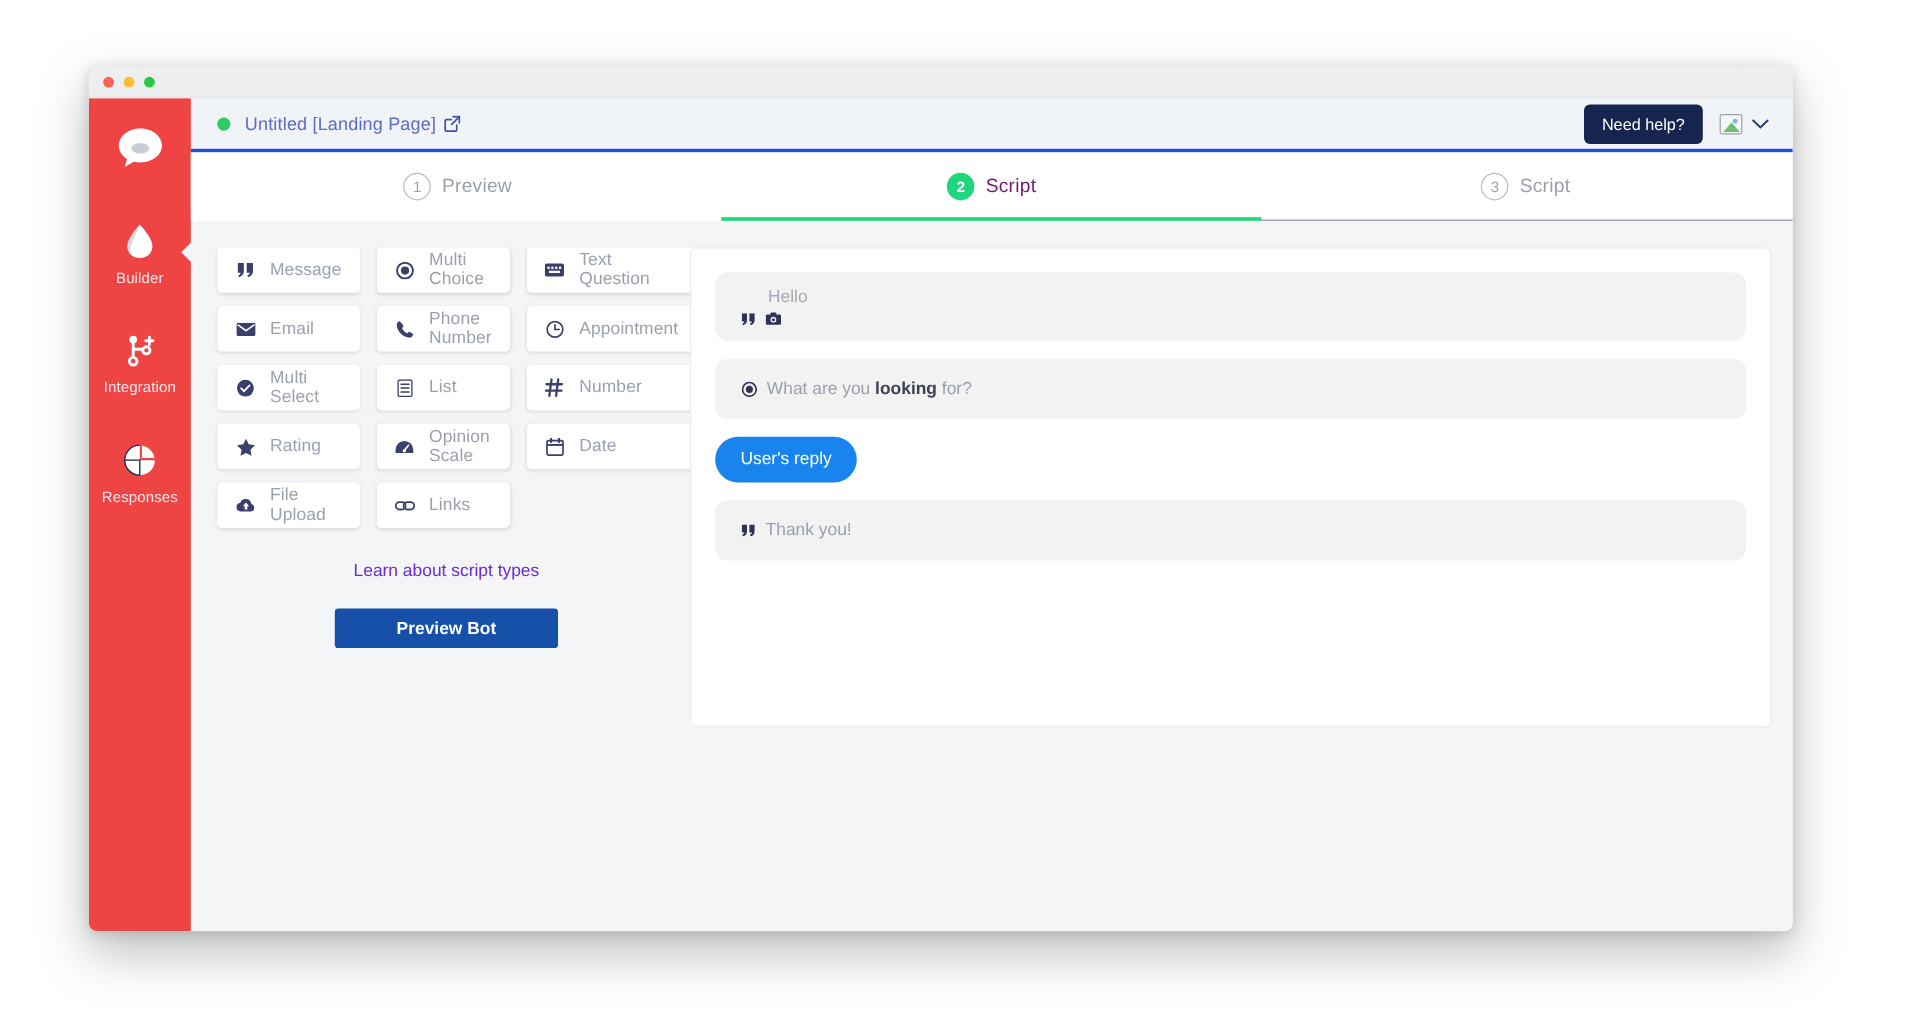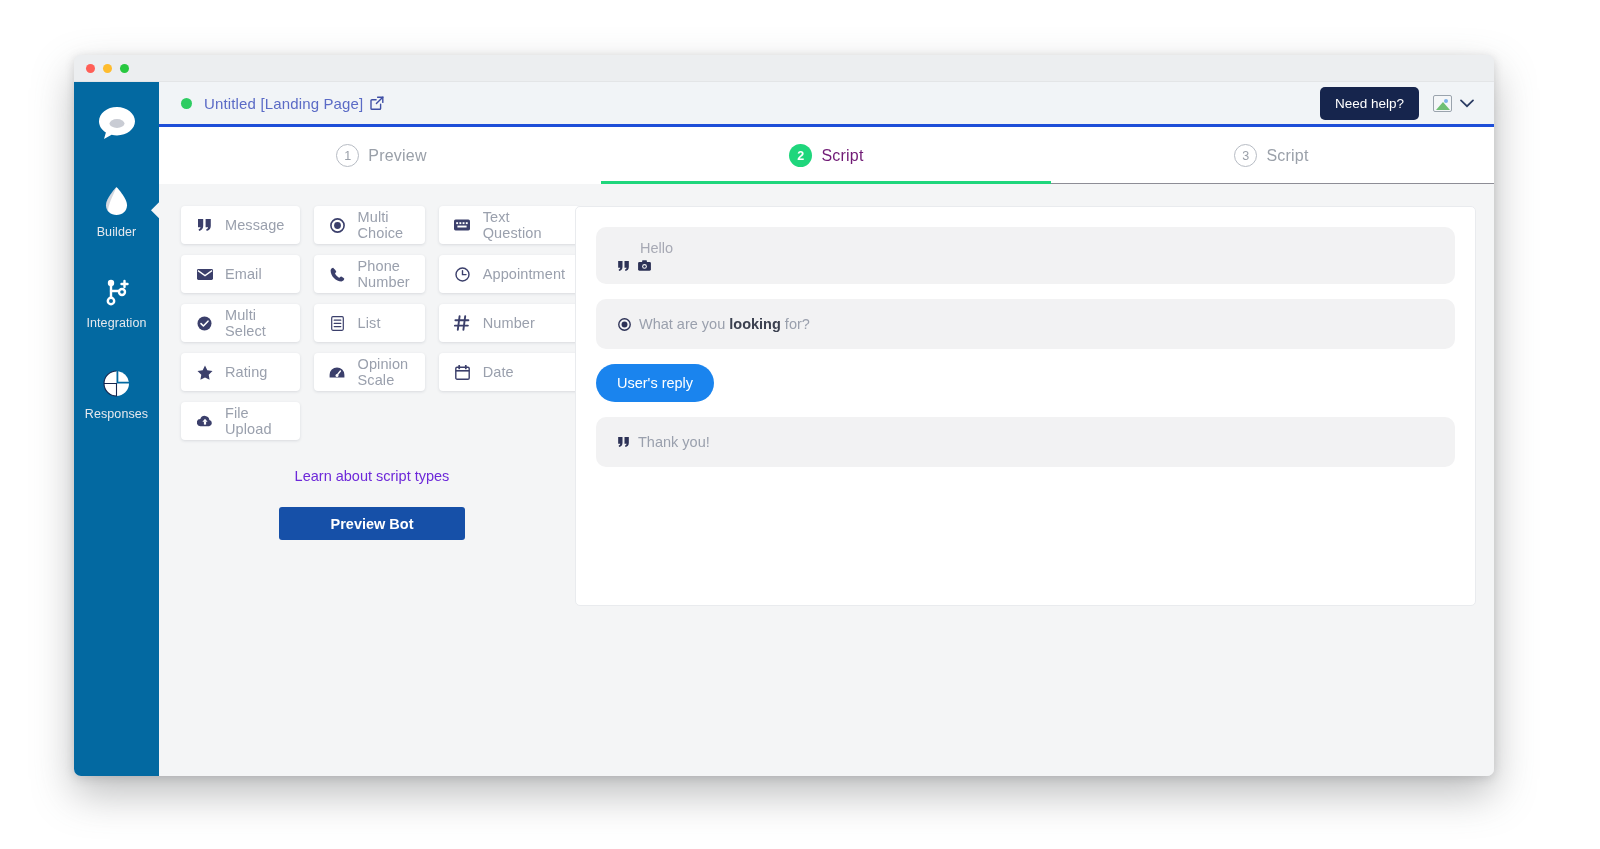--- a/index.html
+++ b/index.html
@@ -30,21 +30,21 @@
   .dot { width: 9px; height: 9px; border-radius: 50%; margin-right: 8px; }
   .dot.red    { background: #ff5f57; }
   .dot.yellow { background: #febc2e; }
   .dot.green  { background: #28c840; }
 
   #app-body { position: relative; height: 694px; display: flex; background: #f4f5f6; }
 
   
   #sidebar {
     width: 85px;
-    background: #0369a1;
+    background: #ef4444;
     flex: 0 0 85px;
     position: relative;
     padding-top: 14px;
   }
   #brand-logo { display: flex; justify-content: center; margin: 10px 0 34px; }
   .nav-item {
     display: flex; flex-direction: column; align-items: center;
     padding: 12px 0 10px; margin-bottom: 16px;
     position: relative; cursor: pointer;
   }
@@ -430,20 +430,29 @@
               <span class="type-icon">
                 <svg width="16" height="13" viewBox="0 0 16 13" fill="#3b3f6b">
                   <path d="M12.4 5.1A4.7 4.7 0 0 0 3.3 4 3.6 3.6 0 0 0 3.6 11.2h8.5a3.1 3.1 0 0 0 .3-6.1z"></path>
                   <path d="M8 3.8L5.4 6.8h5.2z" fill="#ffffff"></path>
                   <rect x="6.9" y="6.4" width="2.2" height="3.2" fill="#ffffff"></rect>
                 </svg>
               </span>
               <span class="type-label">File Upload</span>
             </div>
 
+            <div class="type-card">
+              <span class="type-icon">
+                <svg width="17" height="9" viewBox="0 0 17 9" fill="none" stroke="#3b3f6b" stroke-width="1.5">
+                  <rect x="0.8" y="1.4" width="8.2" height="6.2" rx="3.1"></rect>
+                  <rect x="7.3" y="1.4" width="8.9" height="6.2" rx="3.1"></rect>
+                </svg>
+              </span>
+              <span class="type-label">Links</span>
+            </div>
 
           </div>
 
           <a id="learn-link">Learn about script types</a>
           <button id="preview-bot-btn">Preview Bot</button>
         </aside>
 
         <section id="script-panel">
 
           <div class="bubble-row">

